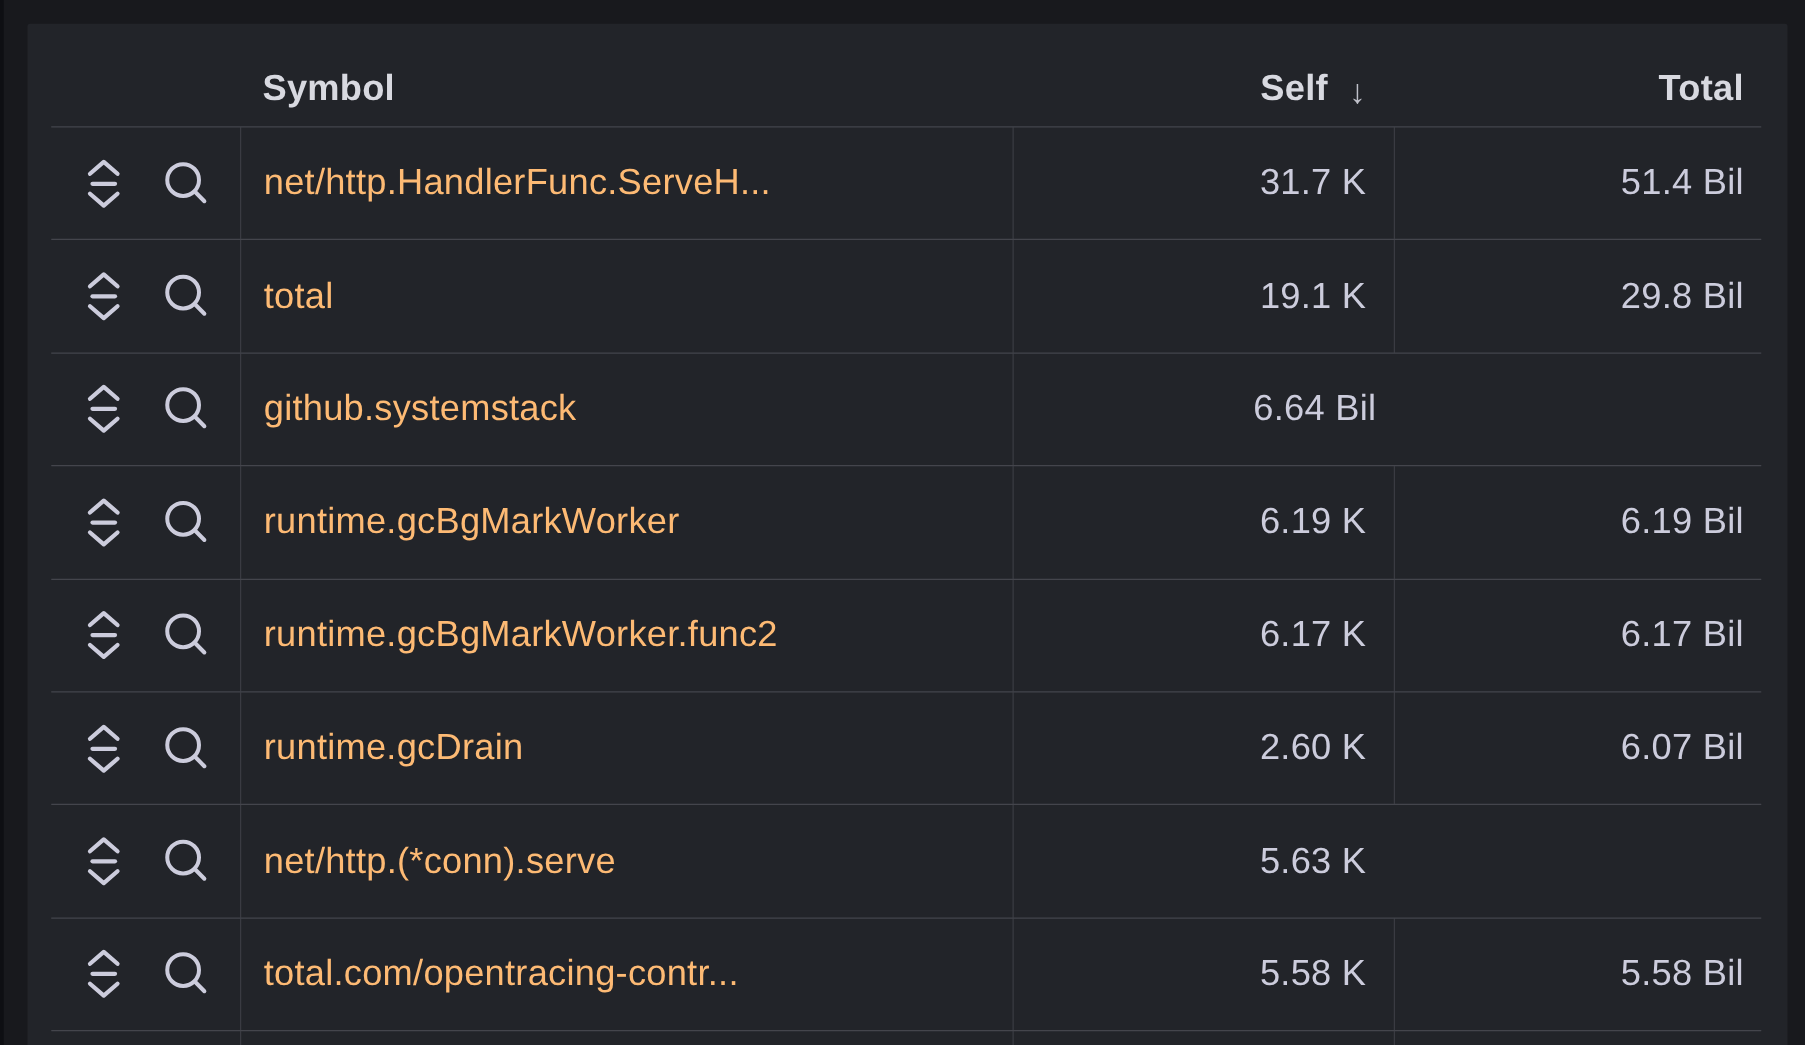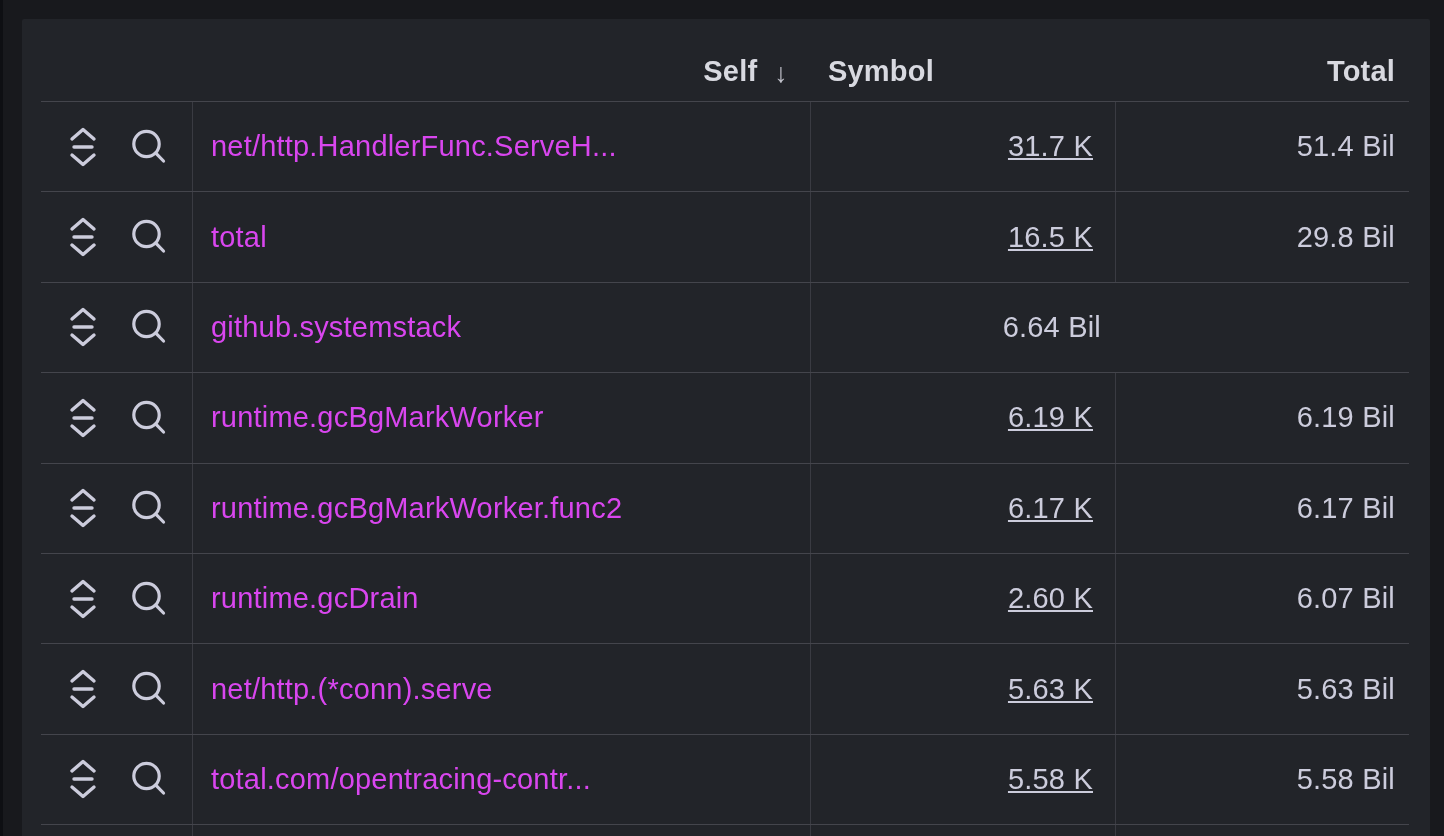--- a/index.html
+++ b/index.html
@@ -48,30 +48,30 @@
   .tr-partial { height: 40px; border-bottom: none; }
   .td { display: flex; align-items: center; min-width: 0; }
   .tr .td + .td { border-left: 1px solid rgba(204,204,220,0.14); }
   .td-actions { padding-left: 27px; gap: 32px; }
   .icon-btn {
     display: inline-flex; align-items: center; justify-content: center;
     cursor: pointer; color: #ccccdc;
   }
   .td-symbol { padding: 0 18px; }
   .symlink {
-    font-size: 29px; font-weight: 500; color: #d946ef; text-decoration: none;
+    font-size: 29px; font-weight: 500; color: #fdba74; text-decoration: none;
     letter-spacing: 0.2px;
     white-space: nowrap; overflow: hidden; text-overflow: ellipsis;
     cursor: pointer;
   }
   .td-self, .td-total {
     justify-content: flex-end;
     font-size: 29px; font-weight: 400; color: #ccccdc; letter-spacing: 0.2px;
   }
-  .td-self  { padding-right: 22px; text-decoration: underline; }
+  .td-self  { padding-right: 22px; }
   .td-total { padding-right: 14px; }
   svg { display: block; }
 </style>
 </head>
 <body>
 
 <svg width="0" height="0" style="position:absolute" aria-hidden="true">
   <defs>
     <symbol id="i-sandwich" viewBox="0 0 30 44">
       <g fill="none" stroke="currentColor" stroke-width="3.4" stroke-linecap="round" stroke-linejoin="round">
@@ -89,27 +89,27 @@
   </defs>
 </svg>
 
 <div class="edge-strip"></div>
 
 <div class="panel">
   <div class="table">
 
     <div class="thead">
       <div class="th th-actions"></div>
+      <div class="th th-symbol">
+        <span>Symbol</span>
+      </div>
       <div class="th th-self">
         <span>Self</span>
         <span class="sort-arrow">↓</span>
       </div>
-      <div class="th th-symbol">
-        <span>Symbol</span>
-      </div>
       <div class="th th-total">
         <span>Total</span>
       </div>
     </div>
 
     <div class="tr">
       <div class="td td-actions">
         <span class="icon-btn">
             <svg width="30" height="44">
               <use href="#i-sandwich"></use>
@@ -137,21 +137,21 @@
           </span>
         <span class="icon-btn">
             <svg width="38" height="38">
               <use href="#i-search"></use>
             </svg>
           </span>
       </div>
       <div class="td td-symbol">
           <a class="symlink">total</a>
         </div>
-      <div class="td td-self">16.5 K</div>
+      <div class="td td-self">19.1 K</div>
       <div class="td td-total">29.8 Bil</div>
     </div>
 
     <div class="tr">
       <div class="td td-actions">
         <span class="icon-btn">
             <svg width="30" height="44">
               <use href="#i-sandwich"></use>
             </svg>
           </span>
@@ -237,21 +237,20 @@
         <span class="icon-btn">
             <svg width="38" height="38">
               <use href="#i-search"></use>
             </svg>
           </span>
       </div>
       <div class="td td-symbol">
           <a class="symlink">net/http.(*conn).serve</a>
         </div>
       <div class="td td-self">5.63 K</div>
-      <div class="td td-total">5.63 Bil</div>
     </div>
 
     <div class="tr">
       <div class="td td-actions">
         <span class="icon-btn">
             <svg width="30" height="44">
               <use href="#i-sandwich"></use>
             </svg>
           </span>
         <span class="icon-btn">

